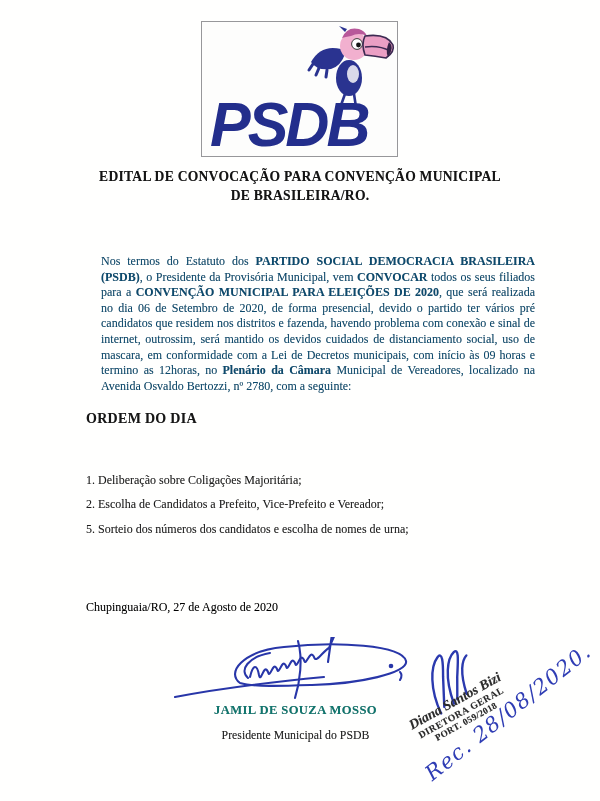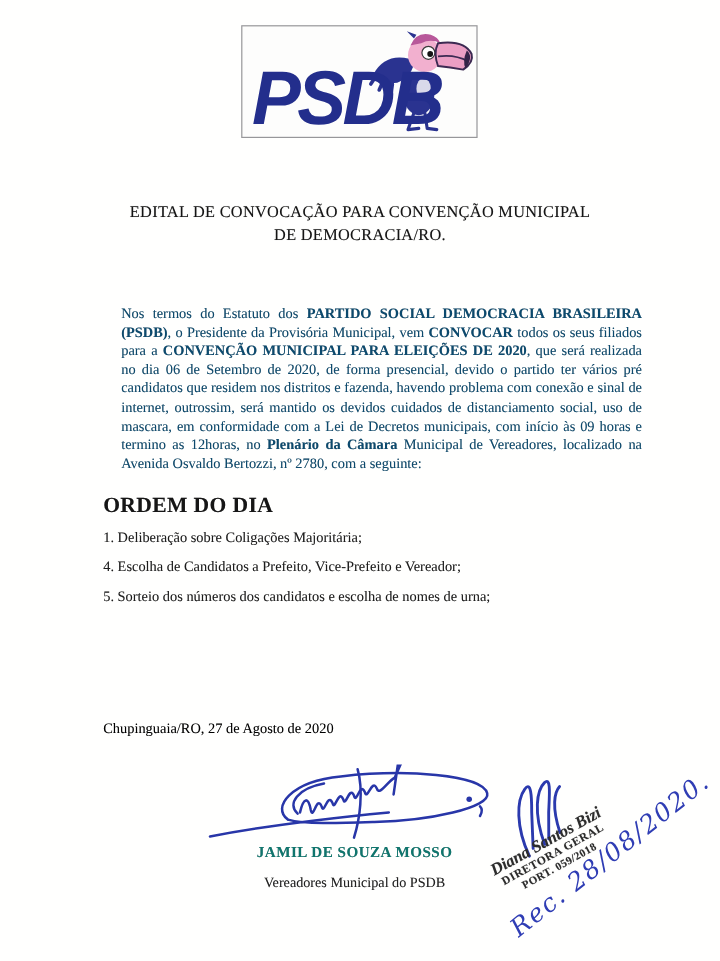--- a/index.html
+++ b/index.html
@@ -2,49 +2,49 @@
 <html><head>
 <meta charset="utf-8">
 <style>
   html,body{margin:0;padding:0;background:#ffffff;}
   .page{
     position:relative;width:600px;height:801px;background:#fffffe;
     font-family:"Liberation Serif",serif;color:#1e1e1e;overflow:hidden;
   }
   
   .logo-frame{
-    position:absolute;left:201px;top:21px;width:197px;height:94px;
+    position:absolute;left:201px;top:21px;width:197px;height:136px;
     border:1.5px solid #97979a;background:#fdfdfc;box-sizing:border-box;
   }
   .wordmark{
     position:absolute;left:8px;bottom:0px;
     font-family:"Liberation Sans",sans-serif;font-weight:700;font-style:italic;
     font-size:61px;line-height:1;letter-spacing:-3px;color:#232e8c;
     transform:scaleY(1.04);transform-origin:left bottom;
   }
   .toucan{position:absolute;left:104px;top:2px;width:90px;height:92px;}
   
   .doc-title{
     position:absolute;left:0;top:167px;width:600px;text-align:center;
-    font-weight:400;font-size:13.6px;line-height:19px;letter-spacing:.25px;color:#141414;
+    font-weight:700;font-size:13.6px;line-height:19px;letter-spacing:.25px;color:#141414;
     text-shadow:0 0 .6px rgba(20,20,20,.35);
   }
   
   .body-par{
     position:absolute;left:85px;top:238px;width:434px;margin:16px;
     text-align:justify;font-size:12px;line-height:15.6px;color:#0c4a6e;
     text-shadow:0 0 .5px rgba(30,30,30,.3);
   }
   .body-par b{font-weight:700;}
   
   .agenda-heading{
-    position:absolute;left:86px;top:411px;font-weight:700;font-size:18px;
+    position:absolute;left:86px;top:411px;font-weight:700;font-size:14px;
     letter-spacing:.3px;color:#161616;text-shadow:0 0 .5px rgba(20,20,20,.3);
   }
-  .agenda-list{position:absolute;left:86px;top:442px;width:440px;}
+  .agenda-list{position:absolute;left:86px;top:474px;width:440px;}
   .agenda-item{
     font-size:12px;line-height:12px;margin-bottom:12.4px;color:#1d1d1d;
     text-shadow:0 0 .5px rgba(30,30,30,.3);
   }
   
   .dateline{
     position:absolute;left:86px;top:600px;font-size:12px;color:#000000;
     text-shadow:0 0 .5px rgba(30,30,30,.3);
   }
   
@@ -99,48 +99,48 @@
 
       <path d="M58,12 Q80,9 86,21 Q88,28 79,34 Q68,32 58,31 Q54,20 58,12 Z" fill="#eb9fc4" stroke="#3c2a52" stroke-width="1.6"></path>
       <path d="M58,23 Q72,21 83,27" stroke="#3c2a52" stroke-width="1.4" fill="none"></path>
       <path d="M82,18 Q88,23 81,33 Q78,27 82,18 Z" fill="#342347"></path>
     </svg>
     <div class="wordmark">PSDB</div>
   </div>
 
   <div class="doc-title">
     <div>EDITAL DE CONVOCAÇÃO PARA CONVENÇÃO MUNICIPAL</div>
-    <div>DE DEMOCRACIA/RO.</div>
+    <div>DE BRASILEIRA/RO.</div>
   </div>
 
   <p class="body-par"><span>Nos termos do Estatuto dos </span><b>PARTIDO SOCIAL DEMOCRACIA BRASILEIRA (PSDB)</b><span>, o Presidente da Provisória Municipal, vem </span><b>CONVOCAR</b><span> todos os seus filiados para a </span><b>CONVENÇÃO MUNICIPAL PARA ELEIÇÕES DE 2020</b><span>, que será realizada no dia 06 de Setembro de 2020, de forma presencial, devido o partido ter vários pré candidatos que residem nos distritos e fazenda, havendo problema com conexão e sinal de internet, outrossim, será mantido os devidos cuidados de distanciamento social, uso de mascara, em conformidade com a Lei de Decretos municipais, com início às 09 horas e termino as 12horas, no </span><b>Plenário da Câmara</b><span> Municipal de Vereadores, localizado na Avenida Osvaldo Bertozzi, nº 2780, com a seguinte:</span></p>
 
   <div class="agenda-heading">ORDEM DO DIA</div>
   <div class="agenda-list">
     <div class="agenda-item">1. Deliberação sobre Coligações Majoritária;</div>
-    <div class="agenda-item">4. Escolha de Candidatos a Prefeito, Vice-Prefeito e Vereador;</div>
+    <div class="agenda-item">2. Escolha de Candidatos a Prefeito, Vice-Prefeito e Vereador;</div>
     <div class="agenda-item">5. Sorteio dos números dos candidatos e escolha de nomes de urna;</div>
   </div>
 
   <div class="dateline">Chupinguaia/RO, 27 de Agosto de 2020</div>
 
   <svg class="sig-main" viewBox="0 0 250 66" aria-hidden="true">
     <g stroke="#2836a8" stroke-width="2.1" fill="none" stroke-linecap="round">
       <path d="M3,60 C55,50 100,45 152,40"></path>
       <path d="M68,46 C54,36 70,14 112,10 C165,4 230,8 234,24 C237,36 186,47 140,48 C110,49 82,50 68,46"></path>
       <path d="M76,41 C67,33 76,20 98,16"></path>
       <path d="M78,40 c3,-13 7,-13 9,-2 c2,9 5,-13 9,-3 c2,8 5,-12 9,-3 c2,8 5,-12 9,-3 c2,8 5,-12 9,-3 c2,8 5,-12 9,-3 c2,8 6,-12 10,-3 c2,7 9,-6 15,-9 l7,-16 c1,-3 -3,-2 -4,2 l-4,28"></path>
       <path d="M126,4 C131,22 128,45 123,61"></path>
       <path d="M228,35 q3,3 0,8"></path>
     </g>
     <circle cx="219" cy="29" r="2.3" fill="#2836a8"></circle>
   </svg>
 
   <div class="signatory-name">JAMIL DE SOUZA MOSSO</div>
-  <div class="signatory-role">Vereadores Municipal do PSDB</div>
+  <div class="signatory-role">Presidente Municipal do PSDB</div>
 
   <svg class="stamp-sig" viewBox="0 0 46 74" aria-hidden="true">
     <g stroke="#2b3aae" stroke-width="2.4" fill="none" stroke-linecap="round">
       <path d="M10,66 C2,40 6,18 14,10 C20,4 19,16 17,30 L14,60"></path>
       <path d="M24,58 C18,30 24,12 31,7 C37,3 34,16 31,32 L28,54"></path>
       <path d="M38,50 C34,28 38,16 43,12"></path>
     </g>
   </svg>
 
   <div class="stamp">

